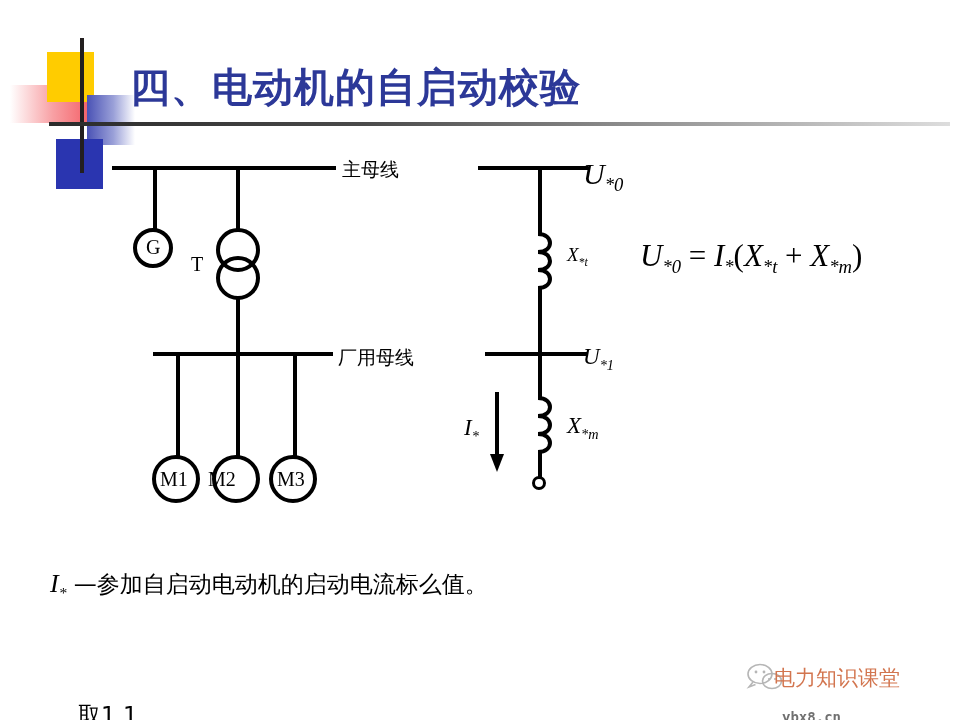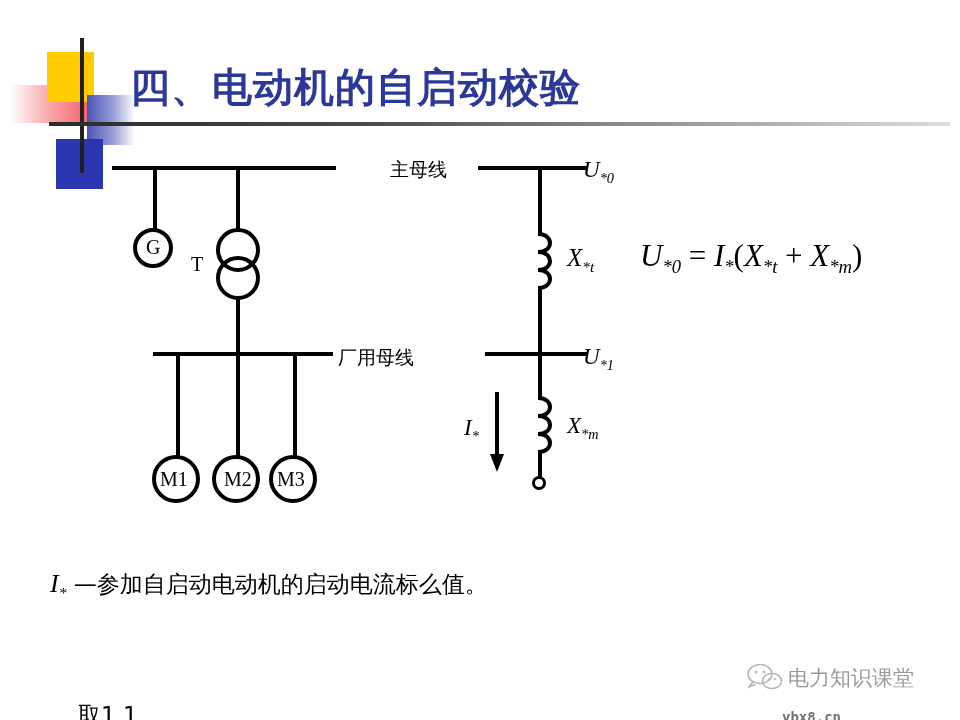--- a/index.html
+++ b/index.html
@@ -120,24 +120,24 @@
 
   
   .wm {
     position: absolute;
     left: 746px; top: 662px;
     width: 210px; height: 50px;
     opacity: .72;
   }
   .wm-text {
     position: absolute;
-    left: 42px; top: 2px;
+    left: 28px; top: 2px;
     font-family: Liberation Serif, serif;
     font-size: 21px;
-    color: #737373;
+    color: #c2410c;
     white-space: nowrap;
   }
   .wm-url {
     position: absolute;
     left: 36px; top: 22px;
     font-family: "DejaVu Sans Mono", "Liberation Mono", monospace;
     font-size: 14px;
     font-weight: bold;
     color: #3a3a3a;
     white-space: nowrap;
@@ -155,21 +155,21 @@
   <div class="logo-blueGrad"></div>
   <div class="logo-blue"></div>
   <div class="logo-vline"></div>
   <div class="logo-hline"></div>
 
   <div class="title">四、电动机的自启动校验</div>
 
   <div>
 
     <div class="hline" style="left:112px; top:166px; width:224px;"></div>
-    <div class="lbl cn-lbl" style="left:342px; top:157px;margin-left:48px;">主母线</div>
+    <div class="lbl cn-lbl" style="left:342px; top:157px;">主母线</div>
 
     <div class="vline" style="left:153px; top:168px; height:62px;"></div>
     <div class="circ" style="left:133px; top:228px; width:40px; height:40px;"></div>
     <div class="lbl dev-lbl" style="left:146px; top:236px;">G</div>
 
     <div class="vline" style="left:236px; top:168px; height:62px;"></div>
 
     <div class="circ" style="left:216px; top:228px; width:44px; height:44px;"></div>
     <div class="circ" style="left:216px; top:256px; width:44px; height:44px;"></div>
     <div class="lbl dev-lbl" style="left:191px; top:253px;">T</div>
@@ -180,39 +180,39 @@
     <div class="lbl cn-lbl" style="left:338px; top:345px;">厂用母线</div>
 
     <div class="vline" style="left:176px; top:354px; height:102px;"></div>
     <div class="vline" style="left:236px; top:354px; height:102px;"></div>
     <div class="vline" style="left:293px; top:354px; height:102px;"></div>
 
     <div class="circ" style="left:152px; top:455px; width:48px; height:48px;"></div>
     <div class="lbl dev-lbl" style="left:160px; top:468px;">M1</div>
 
     <div class="circ" style="left:212px; top:455px; width:48px; height:48px;"></div>
-    <div class="lbl dev-lbl" style="left:224px; top:468px;">M2</div>
+    <div class="lbl dev-lbl" style="left:208px; top:468px;">M2</div>
 
     <div class="circ" style="left:269px; top:455px; width:48px; height:48px;"></div>
     <div class="lbl dev-lbl" style="left:277px; top:468px;">M3</div>
   </div>
 
   <div>
 
     <div class="hline" style="left:478px; top:166px; width:110px;"></div>
-    <div class="lbl math" style="left:583px; top:157px; font-size:23px;font-family:Liberation Serif, serif;">
+    <div class="lbl math" style="left:583px; top:157px; font-size:30px;font-family:Liberation Serif, serif;">
       <span>U</span><sub>*0</sub>
     </div>
 
     <div class="vline" style="left:538px; top:168px; height:68px;"></div>
 
     <svg class="lbl" style="left:526px; top:232px;" width="30" height="62" viewBox="0 0 30 62">
       <path d="M12 2 C 28 2, 28 20, 12 20 C 28 20, 28 38, 12 38 C 28 38, 28 56, 12 56" fill="none" stroke="#000" stroke-width="4"></path>
     </svg>
-    <div class="lbl math" style="left:567px; top:244px; font-size:25px;">
+    <div class="lbl math" style="left:567px; top:244px; font-size:19px;">
       <span>X</span><sub>*t</sub>
     </div>
 
     <div class="vline" style="left:538px; top:288px; height:66px;"></div>
 
     <div class="hline" style="left:485px; top:352px; width:103px;"></div>
     <div class="lbl math" style="left:583px; top:344px; font-size:23px;">
       <span>U</span><sub>*1</sub>
     </div>
 

